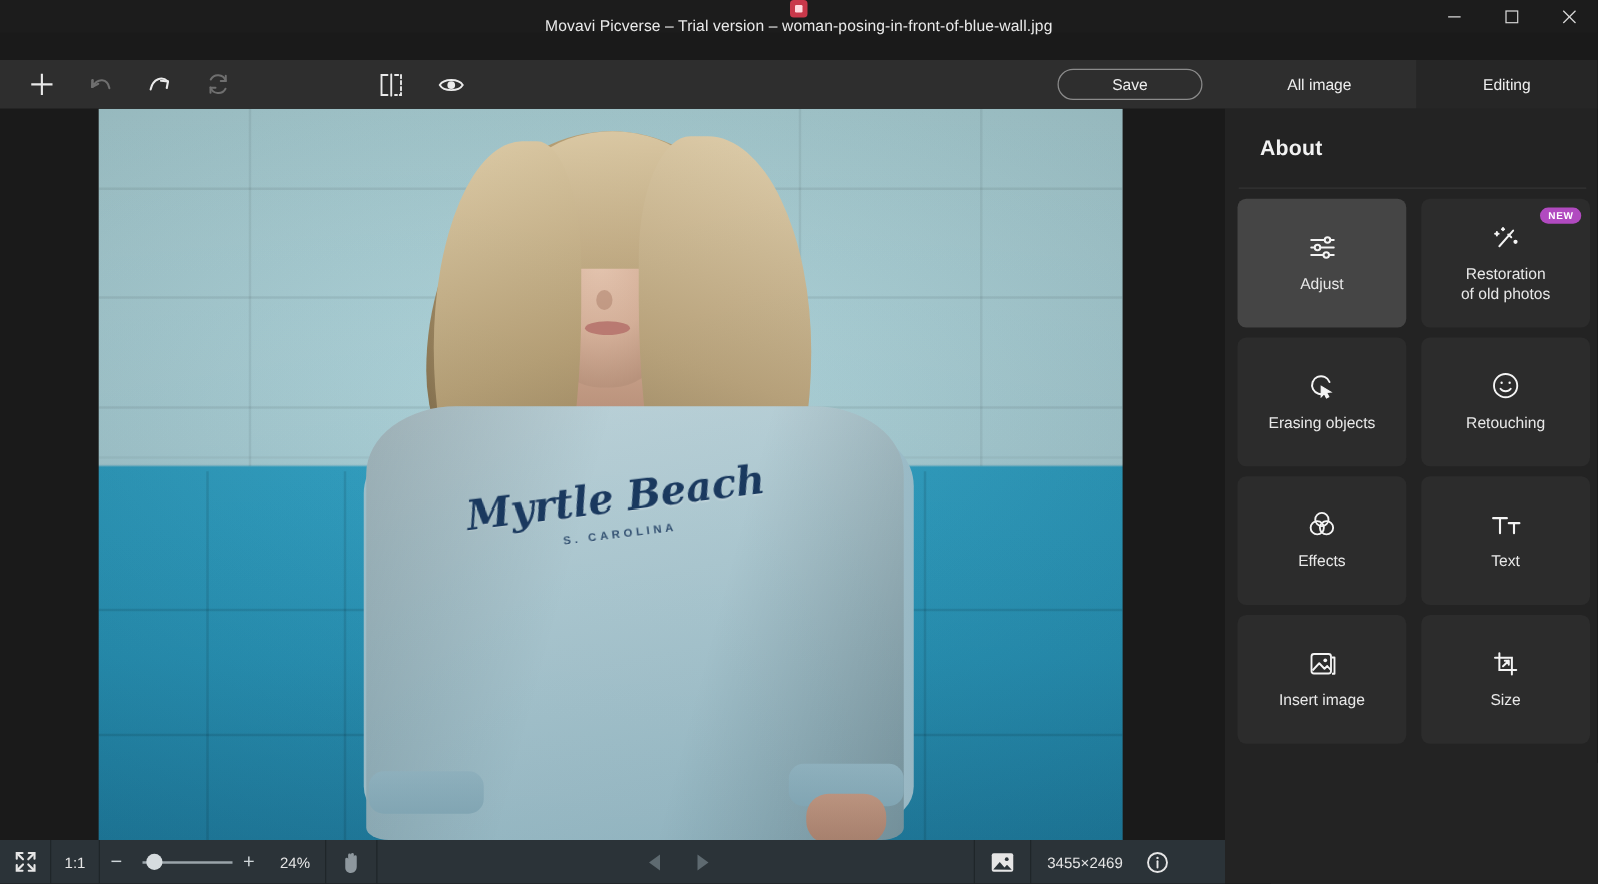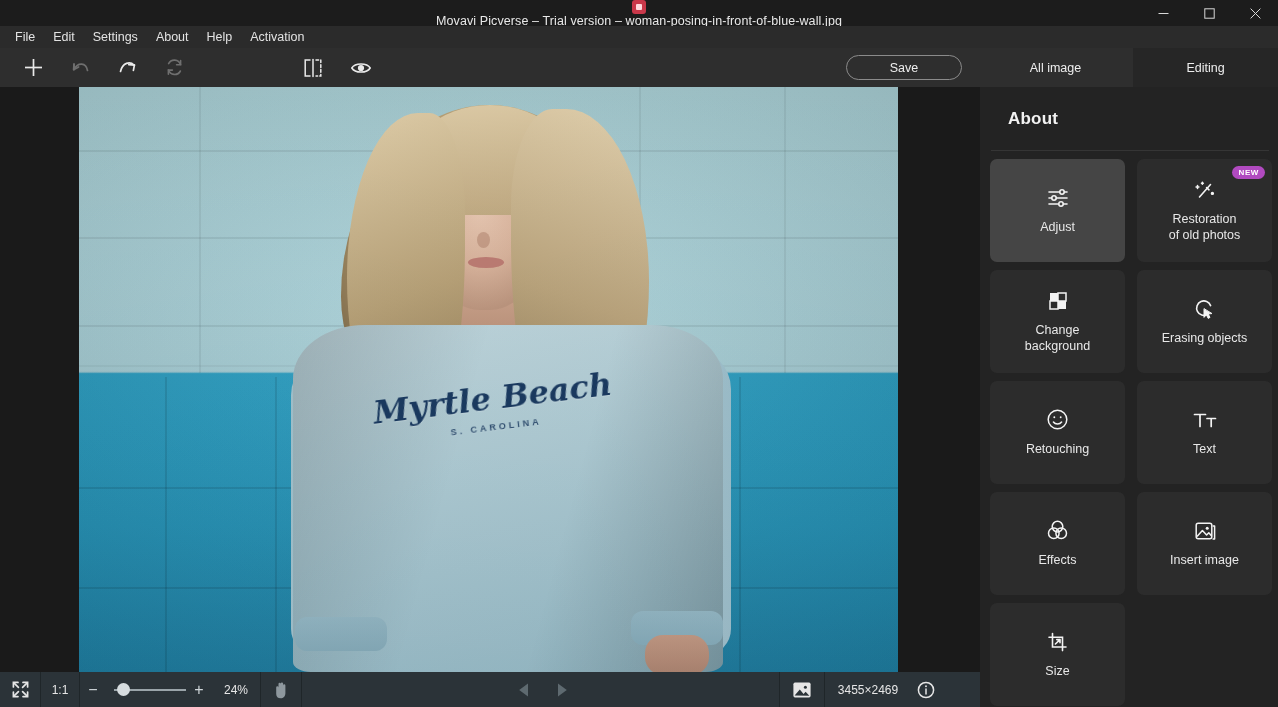--- a/index.html
+++ b/index.html
@@ -256,28 +256,20 @@
       </div>
       <div class="winbtn">
         <svg width="11" height="11" viewBox="0 0 11 11">
             <line x1="0.6" y1="0.6" x2="10.4" y2="10.4" stroke="currentColor" stroke-width="1"></line>
             <line x1="10.4" y1="0.6" x2="0.6" y2="10.4" stroke="currentColor" stroke-width="1"></line>
           </svg>
       </div>
     </div>
   </div>
 
-  <div class="menubar">
-    <div class="menu-item">File</div>
-    <div class="menu-item">Edit</div>
-    <div class="menu-item">Settings</div>
-    <div class="menu-item">About</div>
-    <div class="menu-item">Help</div>
-    <div class="menu-item">Activation</div>
-  </div>
 
   <div class="toolbar">
     <div style="width:16px"></div>
     <div class="tb-ico">
       <svg width="21" height="21" viewBox="0 0 21 21">
           <line x1="10.5" y1="2" x2="10.5" y2="19" stroke="currentColor" stroke-width="1.7"></line>
           <line x1="2" y1="10.5" x2="19" y2="10.5" stroke="currentColor" stroke-width="1.7"></line>
         </svg>
     </div>
     <div style="width:13px"></div>
@@ -404,34 +396,20 @@
             <path d="M9.4 3.4 L9.4 5.2 M8.5 4.3 L10.3 4.3"></path>
             <circle cx="19.4" cy="14.4" r="0.9" fill="currentColor"></circle>
           </svg>
         </span>
         <span class="lbl">
           <span>Restoration</span><br>
           <span>of old photos</span>
         </span>
       </div>
 
-      <div class="tool">
-        <span class="ic">
-          <svg width="22" height="22" viewBox="0 0 22 22">
-            <rect x="3" y="3" width="8" height="8" fill="currentColor"></rect>
-            <rect x="11" y="11" width="8" height="8" fill="currentColor"></rect>
-            <rect x="11" y="3" width="8" height="8" fill="none" stroke="currentColor" stroke-width="1.5"></rect>
-            <rect x="3" y="11" width="8" height="8" fill="none" stroke="currentColor" stroke-width="1.5"></rect>
-          </svg>
-        </span>
-        <span class="lbl">
-          <span>Change</span><br>
-          <span>background</span>
-        </span>
-      </div>
 
       <div class="tool">
         <span class="ic">
           <svg width="24" height="22" viewBox="0 0 24 22" fill="none" stroke="currentColor" stroke-width="1.6" stroke-linecap="round">
             <path d="M17.6 7.6 A7.2 7.2 0 1 0 14.4 16.4"></path>
             <path d="M11 11 L11 19.4 L13.4 16.8 L15.2 20.4 L17 19.4 L15.2 16 L18.6 15.6 Z" fill="currentColor" stroke="currentColor" stroke-width="1"></path>
           </svg>
         </span>
         <span class="lbl">Erasing objects</span>
       </div>
@@ -443,37 +421,37 @@
             <circle cx="8.3" cy="9.2" r="0.95" fill="currentColor" stroke="none"></circle>
             <circle cx="14.7" cy="9.2" r="0.95" fill="currentColor" stroke="none"></circle>
             <path d="M7.4 14 C9.3 16.7 13.7 16.7 15.6 14"></path>
           </svg>
         </span>
         <span class="lbl">Retouching</span>
       </div>
 
       <div class="tool">
         <span class="ic">
-          <svg width="26" height="22" viewBox="0 0 26 22" fill="none" stroke="currentColor" stroke-width="1.7" stroke-linecap="round">
-            <path d="M2.5 5.5 L13.5 5.5 M8 5.5 L8 17.5"></path>
-            <path d="M15 9.5 L23.5 9.5 M19.2 9.5 L19.2 17.5"></path>
-          </svg>
-        </span>
-        <span class="lbl">Text</span>
-      </div>
-
-      <div class="tool">
-        <span class="ic">
           <svg width="23" height="23" viewBox="0 0 23 23" fill="none" stroke="currentColor" stroke-width="1.5">
             <circle cx="11.5" cy="7.6" r="5.3"></circle>
             <circle cx="7.8" cy="14.2" r="5.3"></circle>
             <circle cx="15.2" cy="14.2" r="5.3"></circle>
           </svg>
         </span>
         <span class="lbl">Effects</span>
+      </div>
+
+      <div class="tool">
+        <span class="ic">
+          <svg width="26" height="22" viewBox="0 0 26 22" fill="none" stroke="currentColor" stroke-width="1.7" stroke-linecap="round">
+            <path d="M2.5 5.5 L13.5 5.5 M8 5.5 L8 17.5"></path>
+            <path d="M15 9.5 L23.5 9.5 M19.2 9.5 L19.2 17.5"></path>
+          </svg>
+        </span>
+        <span class="lbl">Text</span>
       </div>
 
       <div class="tool">
         <span class="ic">
           <svg width="24" height="22" viewBox="0 0 24 22" fill="none" stroke="currentColor" stroke-width="1.5" stroke-linejoin="round">
             <rect x="3.2" y="3.2" width="15.6" height="15.6" rx="2"></rect>
             <circle cx="14.2" cy="8.2" r="1.5" fill="currentColor" stroke="none"></circle>
             <path d="M4 16.4 L9.4 10.6 L13.6 15 L15.8 12.8 L18.6 16" fill="none"></path>
             <path d="M19.6 6 L21.6 6 L21.6 19 L19.6 19"></path>
           </svg>

